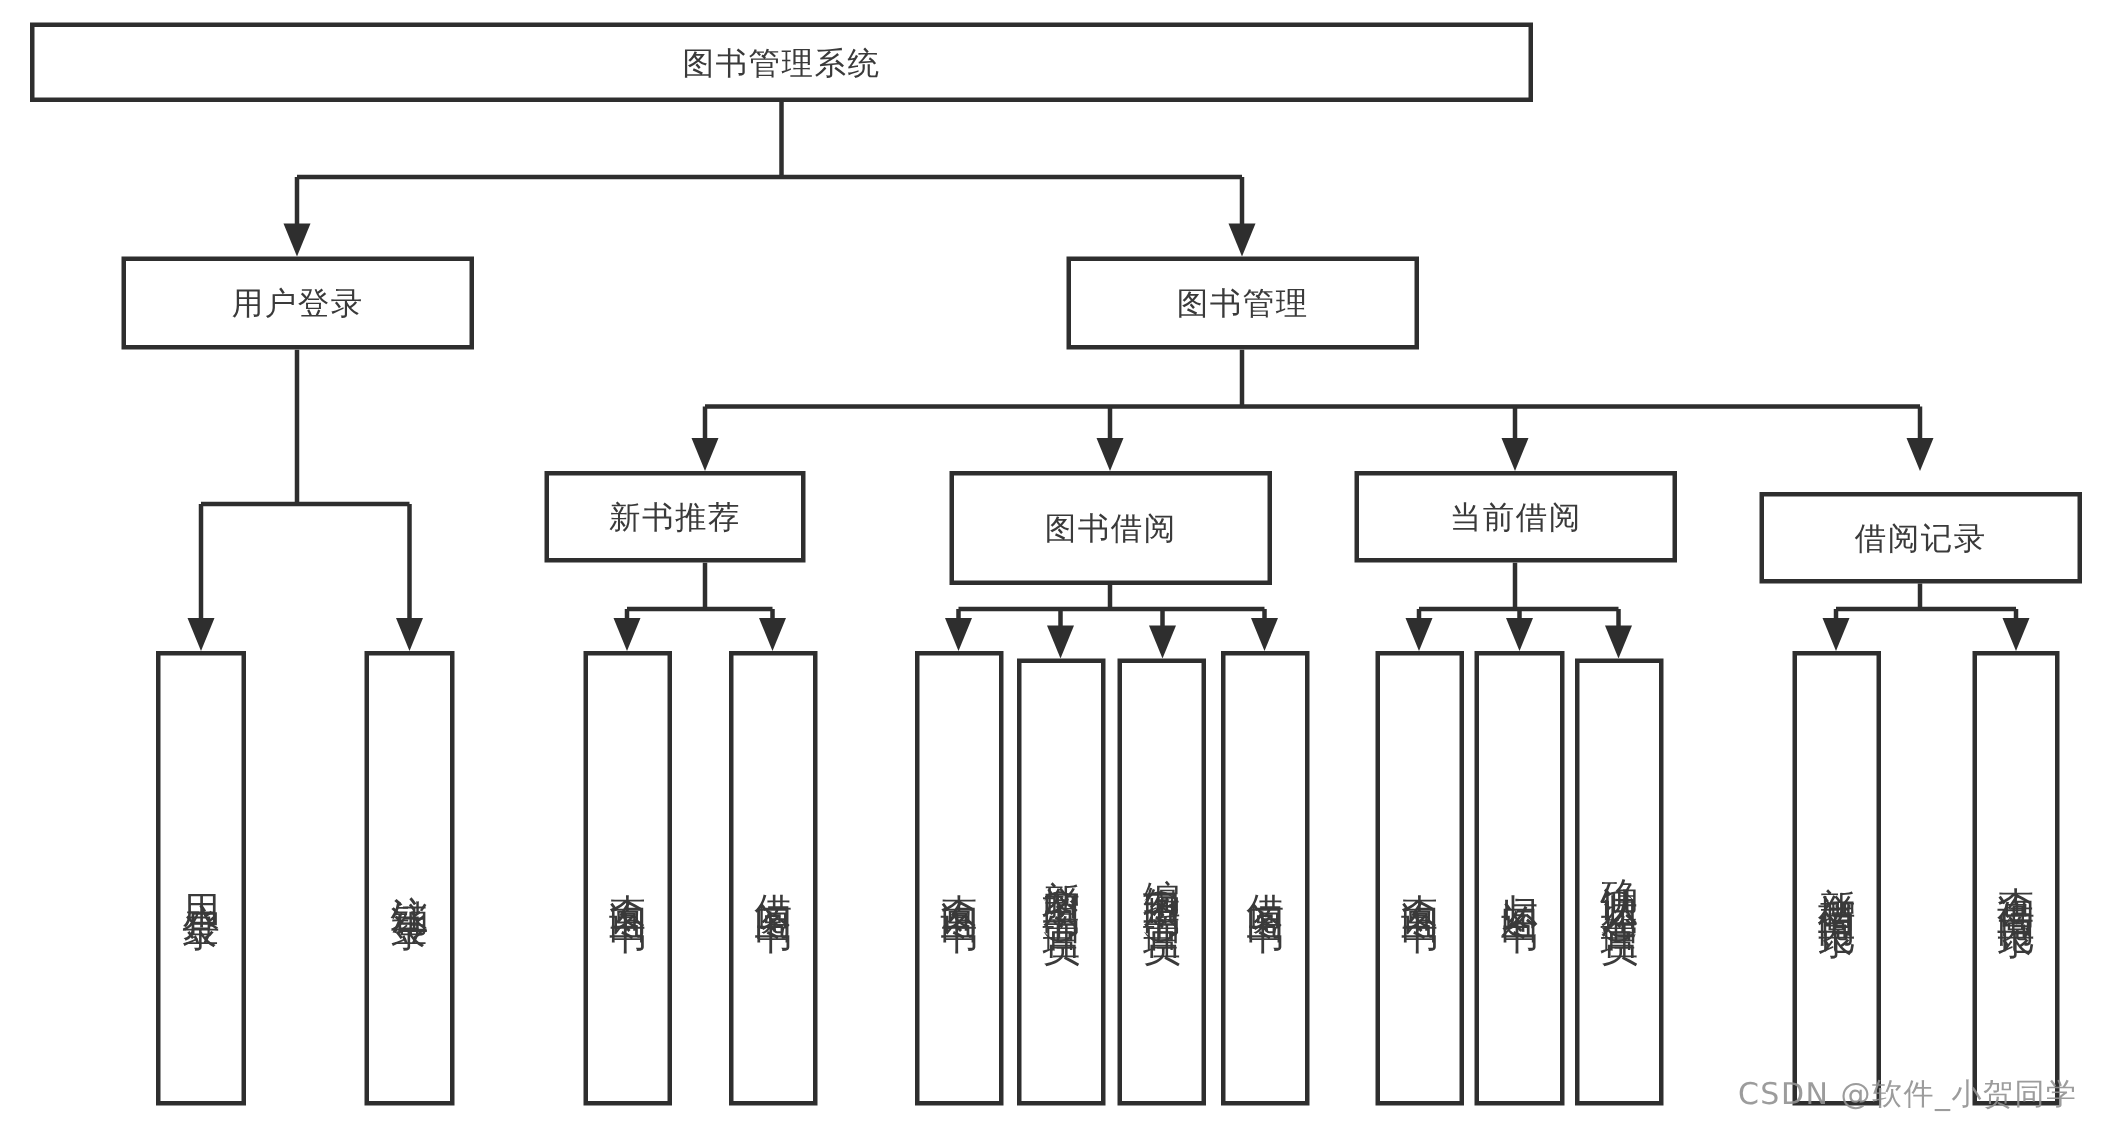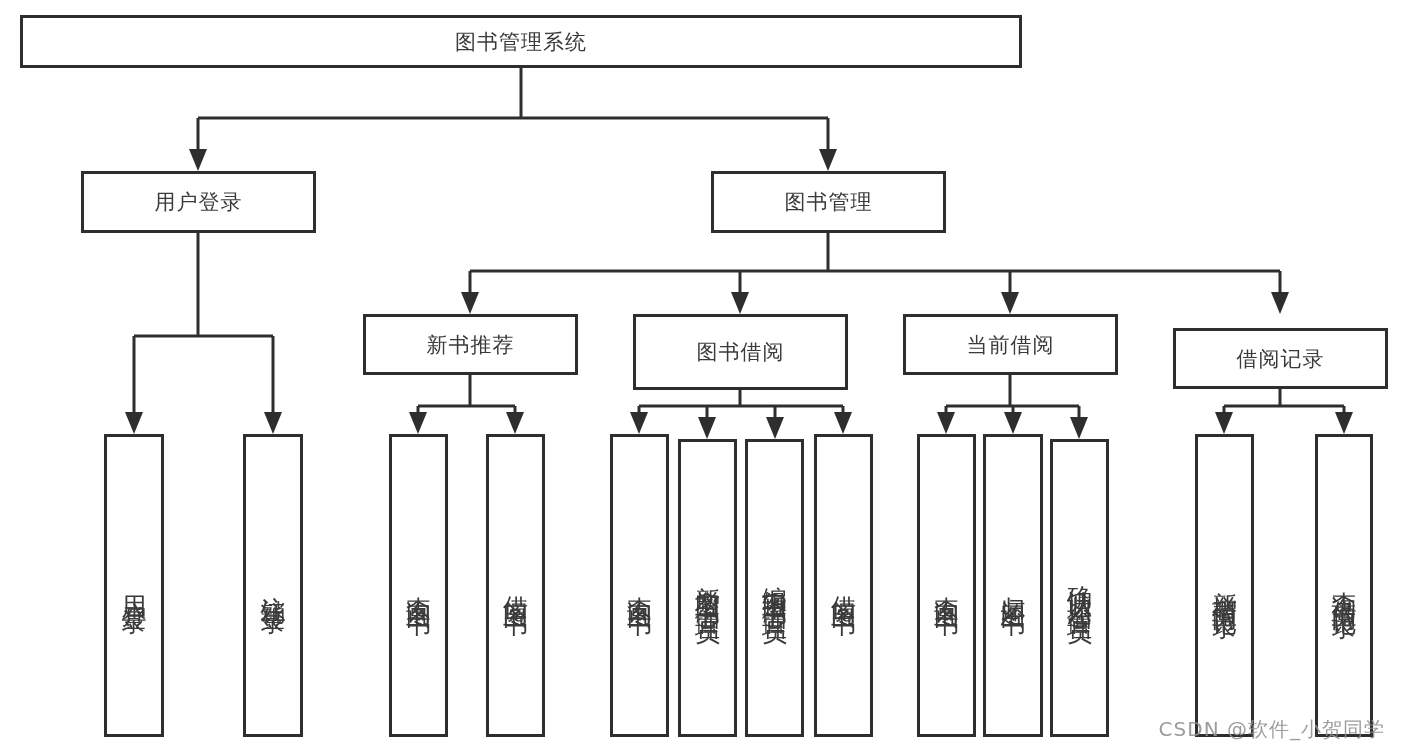--- a/index.html
+++ b/index.html
@@ -130,21 +130,21 @@
     <span>图书管理系统</span>
   </div>
 
   <div class="box h" style="left:81px;top:171px;width:235px;height:62px">
     <span>用户登录</span>
   </div>
   <div class="box h" style="left:711px;top:171px;width:235px;height:62px">
     <span>图书管理</span>
   </div>
 
-  <div class="box h" style="left:363px;top:314px;width:215px;height:61px">
+  <div class="box h" style="left:363px;top:314px;width:174px;height:61px">
     <span>新书推荐</span>
   </div>
   <div class="box h" style="left:633px;top:314px;width:215px;height:76px">
     <span>图书借阅</span>
   </div>
   <div class="box h" style="left:903px;top:314px;width:215px;height:61px">
     <span>当前借阅</span>
   </div>
   <div class="box h" style="left:1173px;top:328px;width:215px;height:61px">
     <span>借阅记录</span>

